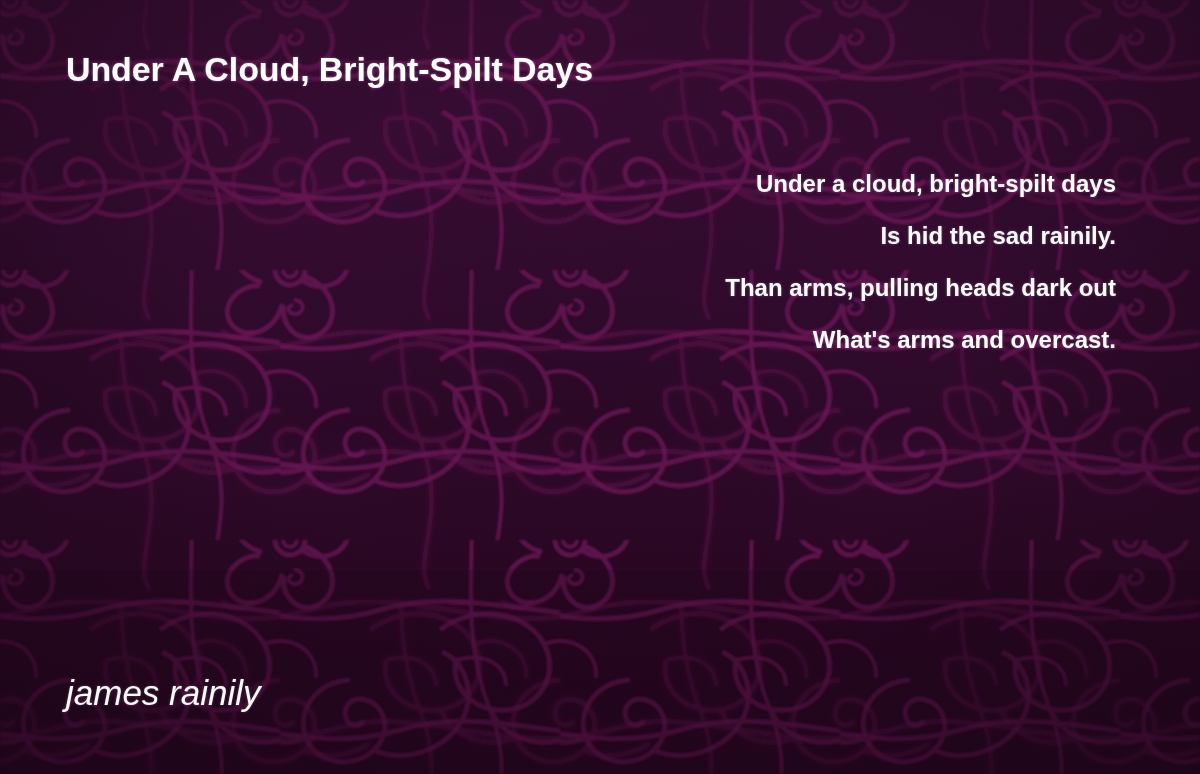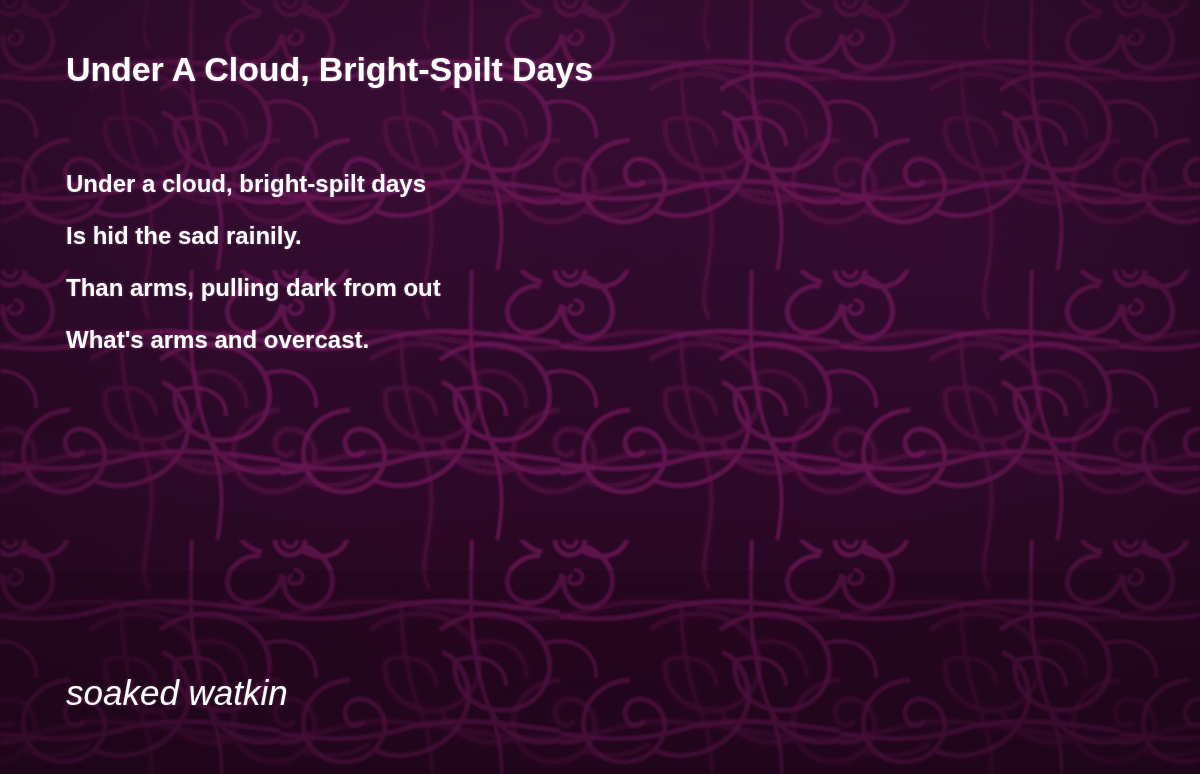--- a/index.html
+++ b/index.html
@@ -70,20 +70,21 @@
     opacity: .16;
     background-image:
       repeating-linear-gradient(0deg,   #ffffff06 0px, #00000000 1px, #00000008 2px),
       repeating-linear-gradient(90deg,  #ffffff04 0px, #00000000 1px, #00000006 2px);
   }
 
   
   .content {
     position: absolute;
     inset: 0;
+    text-align: right;
   }
 
   #poem-title {
     position: absolute;
     left: 66px;
     top: 50px;
     font-size: 34px;
     font-weight: bold;
     color: #ffffff;
     letter-spacing: -0.1px;
@@ -204,20 +205,20 @@
   <div class="bg-layer bg-vignette"></div>
   <div class="bg-layer bg-noise"></div>
 
   <div class="content">
 
     <div id="poem-title">Under A Cloud, Bright-Spilt Days</div>
 
     <div id="poem-body">
       <div class="poem-line">Under a cloud, bright-spilt days</div>
       <div class="poem-line">Is hid the sad rainily.</div>
-      <div class="poem-line">Than arms, pulling dark from out</div>
+      <div class="poem-line">Than arms, pulling heads dark out</div>
       <div class="poem-line">What's arms and overcast.</div>
     </div>
 
-    <div id="poem-author">soaked watkin</div>
+    <div id="poem-author">james rainily</div>
 
   </div>
 </div>
 
 </body></html>

